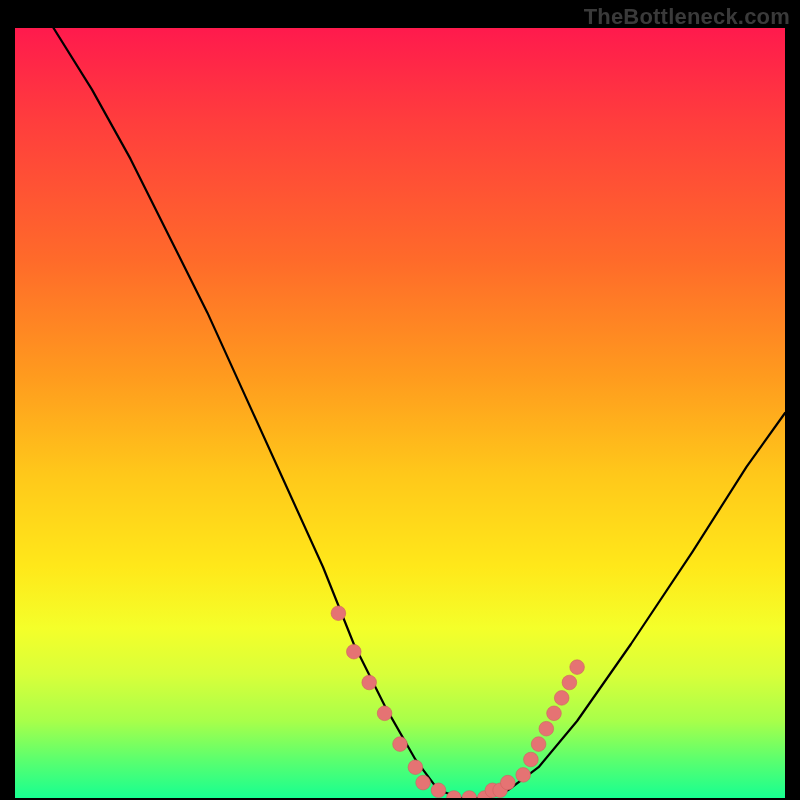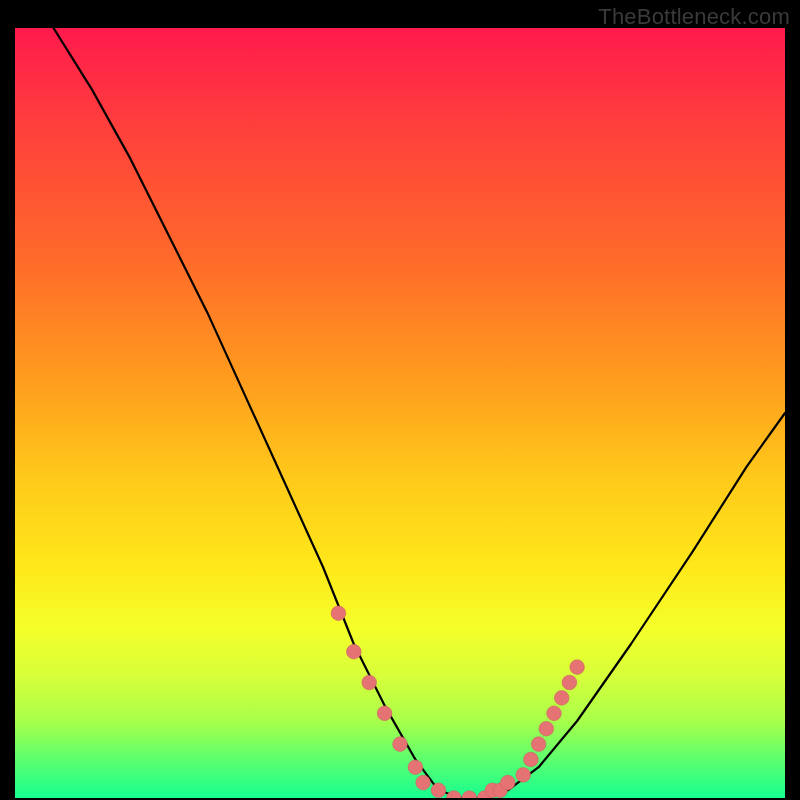--- a/index.html
+++ b/index.html
@@ -9,21 +9,21 @@
     width: 800px;
     height: 800px;
     background: #000;
   }
   .watermark {
     position: absolute;
     top: 4px;
     right: 10px;
     font-family: Arial, Helvetica, sans-serif;
     font-size: 22px;
-    font-weight: 400;
+    font-weight: 700;
     color: #3a3a3a;
     letter-spacing: 0.2px;
     z-index: 50;
   }
   .plot-wrap {
     position: absolute;
     left: 15px;
     top: 28px;
     width: 770px;
     height: 770px;

